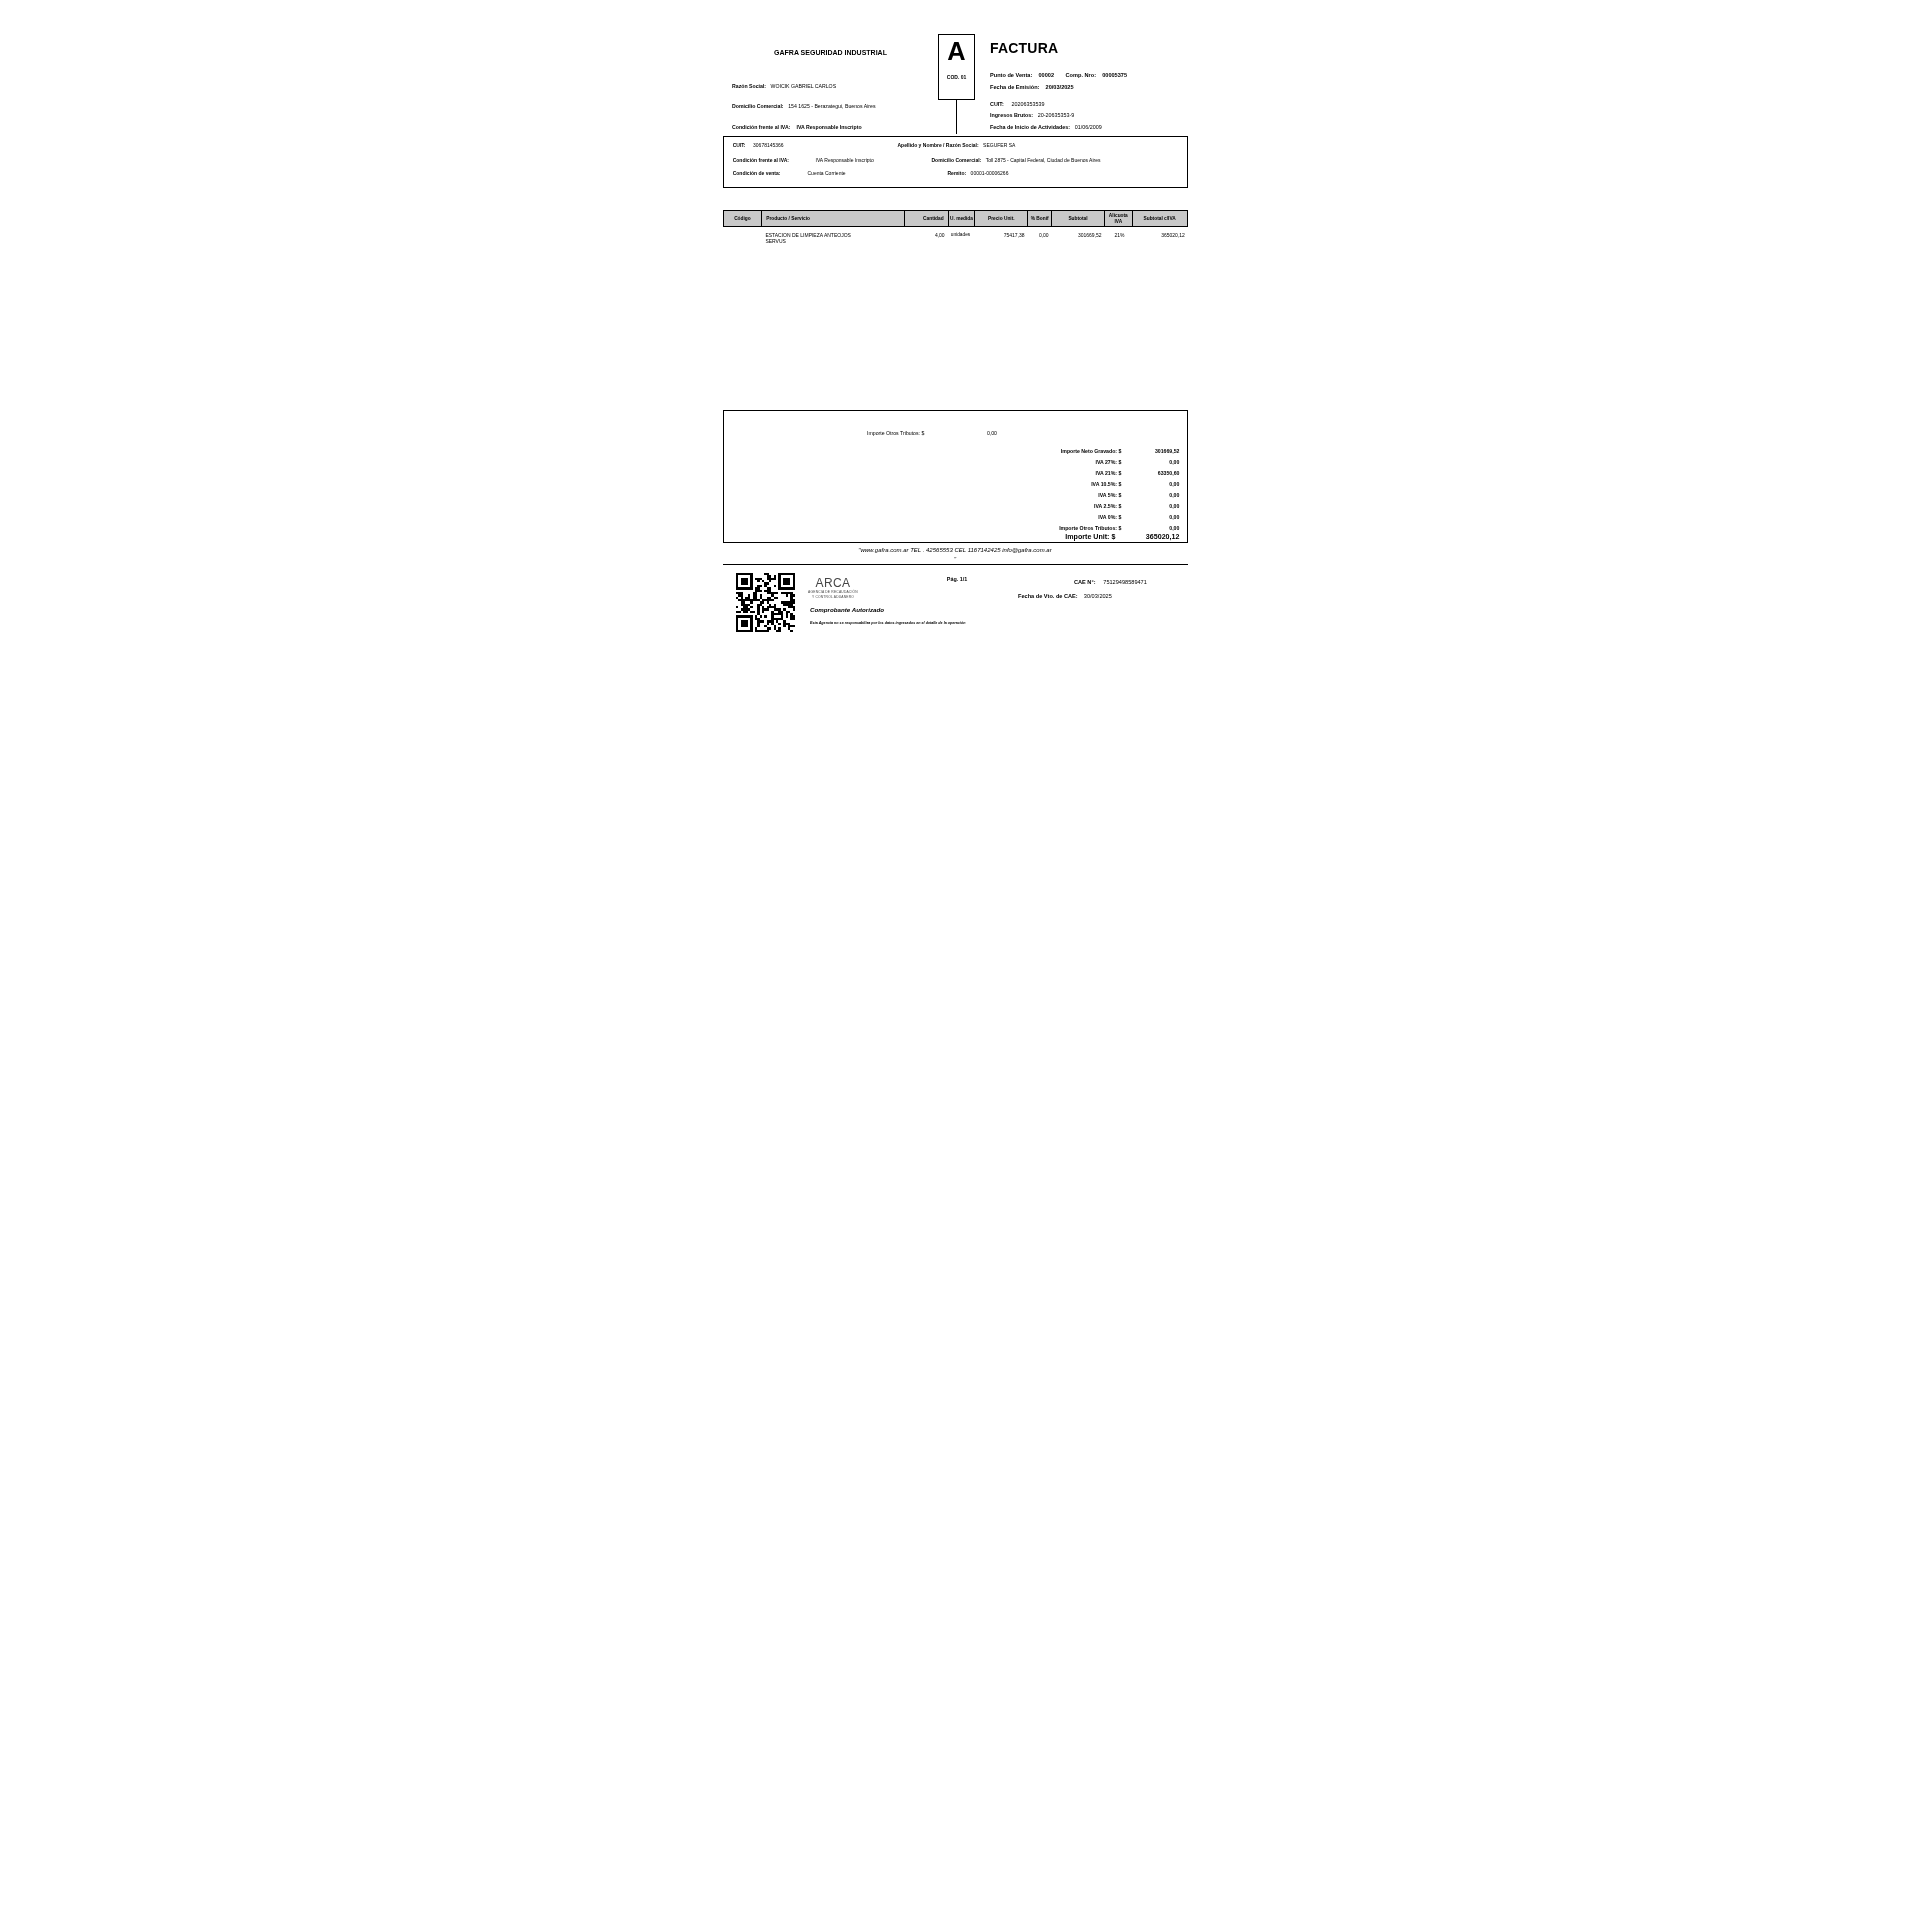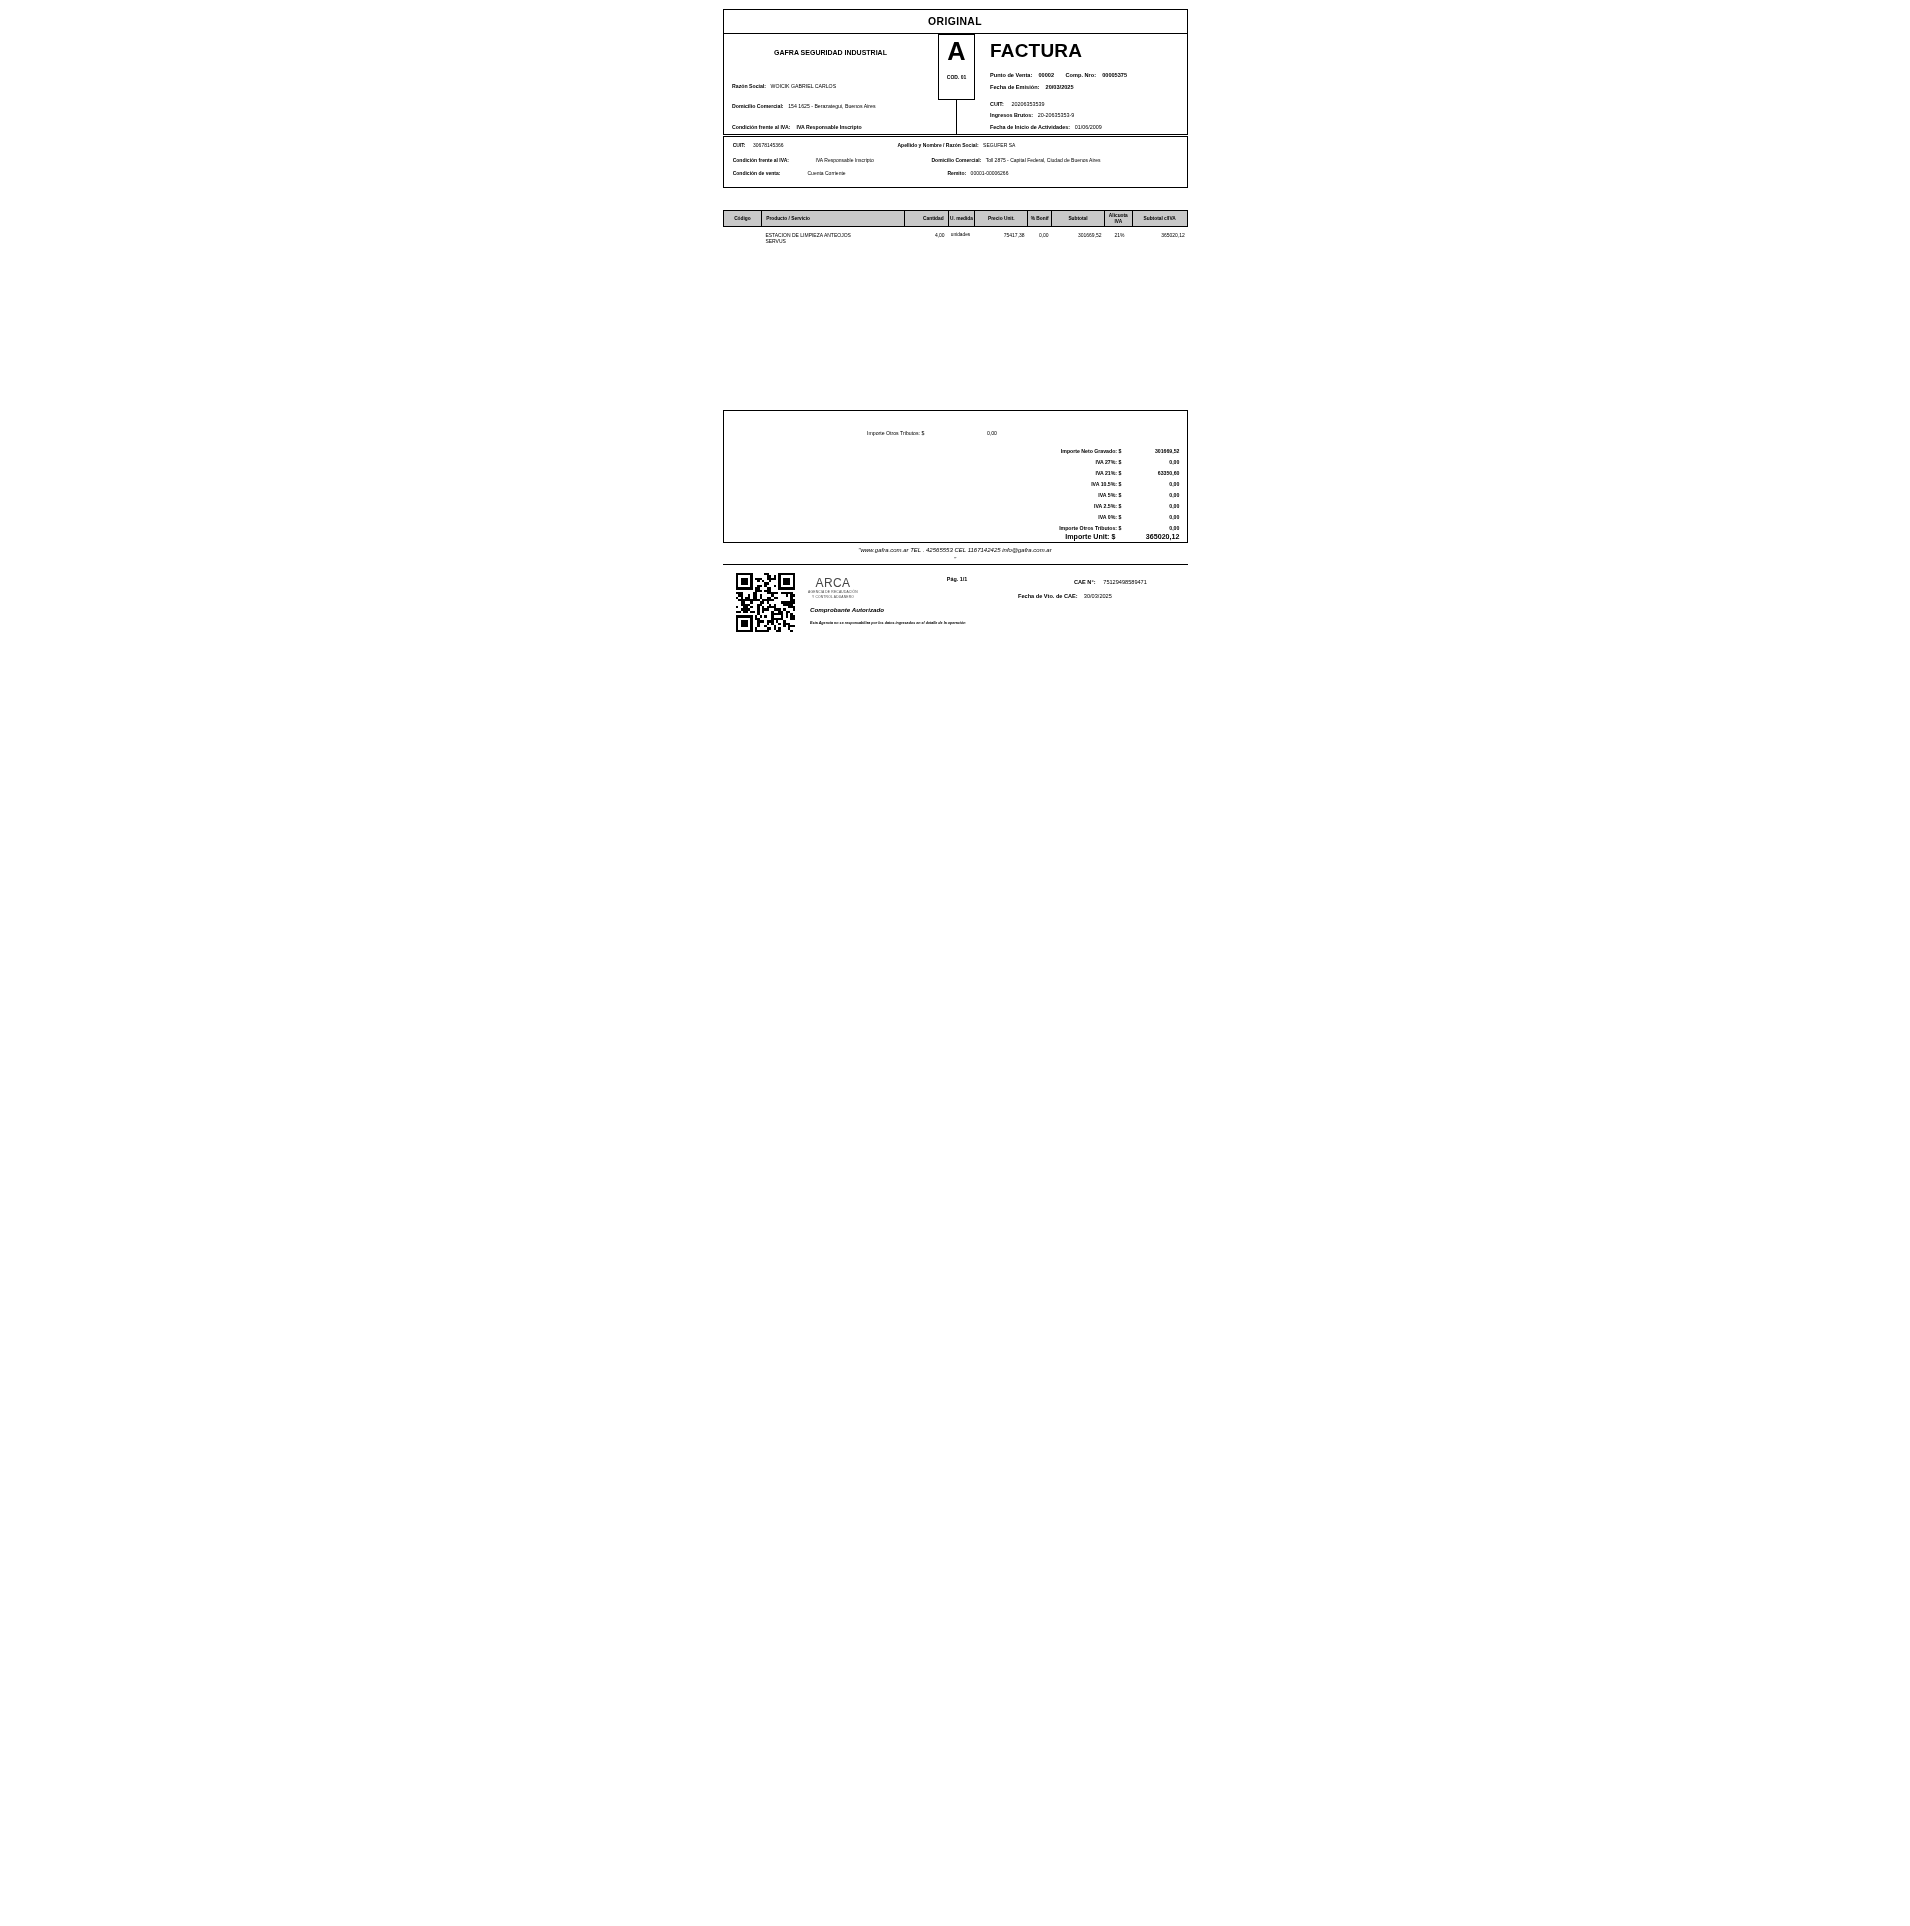--- a/index.html
+++ b/index.html
@@ -23,21 +23,21 @@
     background:#fff; z-index:3; display:flex; flex-direction:column; align-items:center; }
   .letter-a { font-size:25.4px; font-weight:bold; line-height:1; margin-top:3.9px; }
   .letter-cod { font-size:5px; font-weight:bold; margin-top:10px; }
   .vert-divider { left:240px; top:100px; width:0.8px; height:34px; background:#000; z-index:2; }
 
   .seller-name { left:6.5px; top:49px; width:216px; text-align:center;
     font-size:7px; font-weight:bold; }
   .line { font-size:5.2px; white-space:nowrap; }
   .g8 { margin-left:3.1px; } .g12 { margin-left:4.6px; } .g16 { margin-left:6.2px; } .g26 { margin-left:10px; }
 
-  .factura-title { left:274px; top:40px; font-size:19px; font-weight:bold; letter-spacing:0.2px; }
+  .factura-title { left:274px; top:40px; font-size:14px; font-weight:bold; letter-spacing:0.2px; }
   .inv-line { font-size:5.6px; white-space:nowrap; }
 
   
   .customer-box { left:6.5px; top:136px; width:465px; height:52px; }
 
   
   .items-table { left:6.5px; top:210px; width:465px; }
   .thead { display:flex; height:17px; background:var(--table-header-bg,#c9c9c9);
     border-top:0.8px solid #000; border-bottom:1.2px solid #000; border-left:0.8px solid #000; border-right:0.8px solid #000; }
   .th { border-right:0.8px solid #000; font-size:4.8px; font-weight:bold; line-height:1.15;
@@ -77,25 +77,20 @@
   .cae-line { left:358px; top:579px; font-size:5.6px; white-space:nowrap; }
   .vto-line { left:302px; top:593px; font-size:5.6px; white-space:nowrap; }
   .comprobante { left:94px; top:606px; font-size:6.2px; font-weight:bold; font-style:italic; }
   .disclaimer { left:94px; top:621px; font-size:3.7px; font-weight:bold; font-style:italic; }
 </style>
 </head>
 <body>
 
 <div class="page">
 
-  <div class="box header-box">
-    <div class="original-band">
-      <span>ORIGINAL</span>
-    </div>
-  </div>
 
   <div class="abs seller-name">GAFRA SEGURIDAD INDUSTRIAL</div>
   <div class="abs line" style="left:16px;top:83px">
     <span class="b">Razón Social:</span>
     <span class="g8">WOICIK GABRIEL CARLOS</span>
   </div>
   <div class="abs line" style="left:16px;top:103px">
     <span class="b">Domicilio Comercial:</span>
     <span class="g8">154 1625 - Berazategui, Buenos Aires</span>
   </div>

